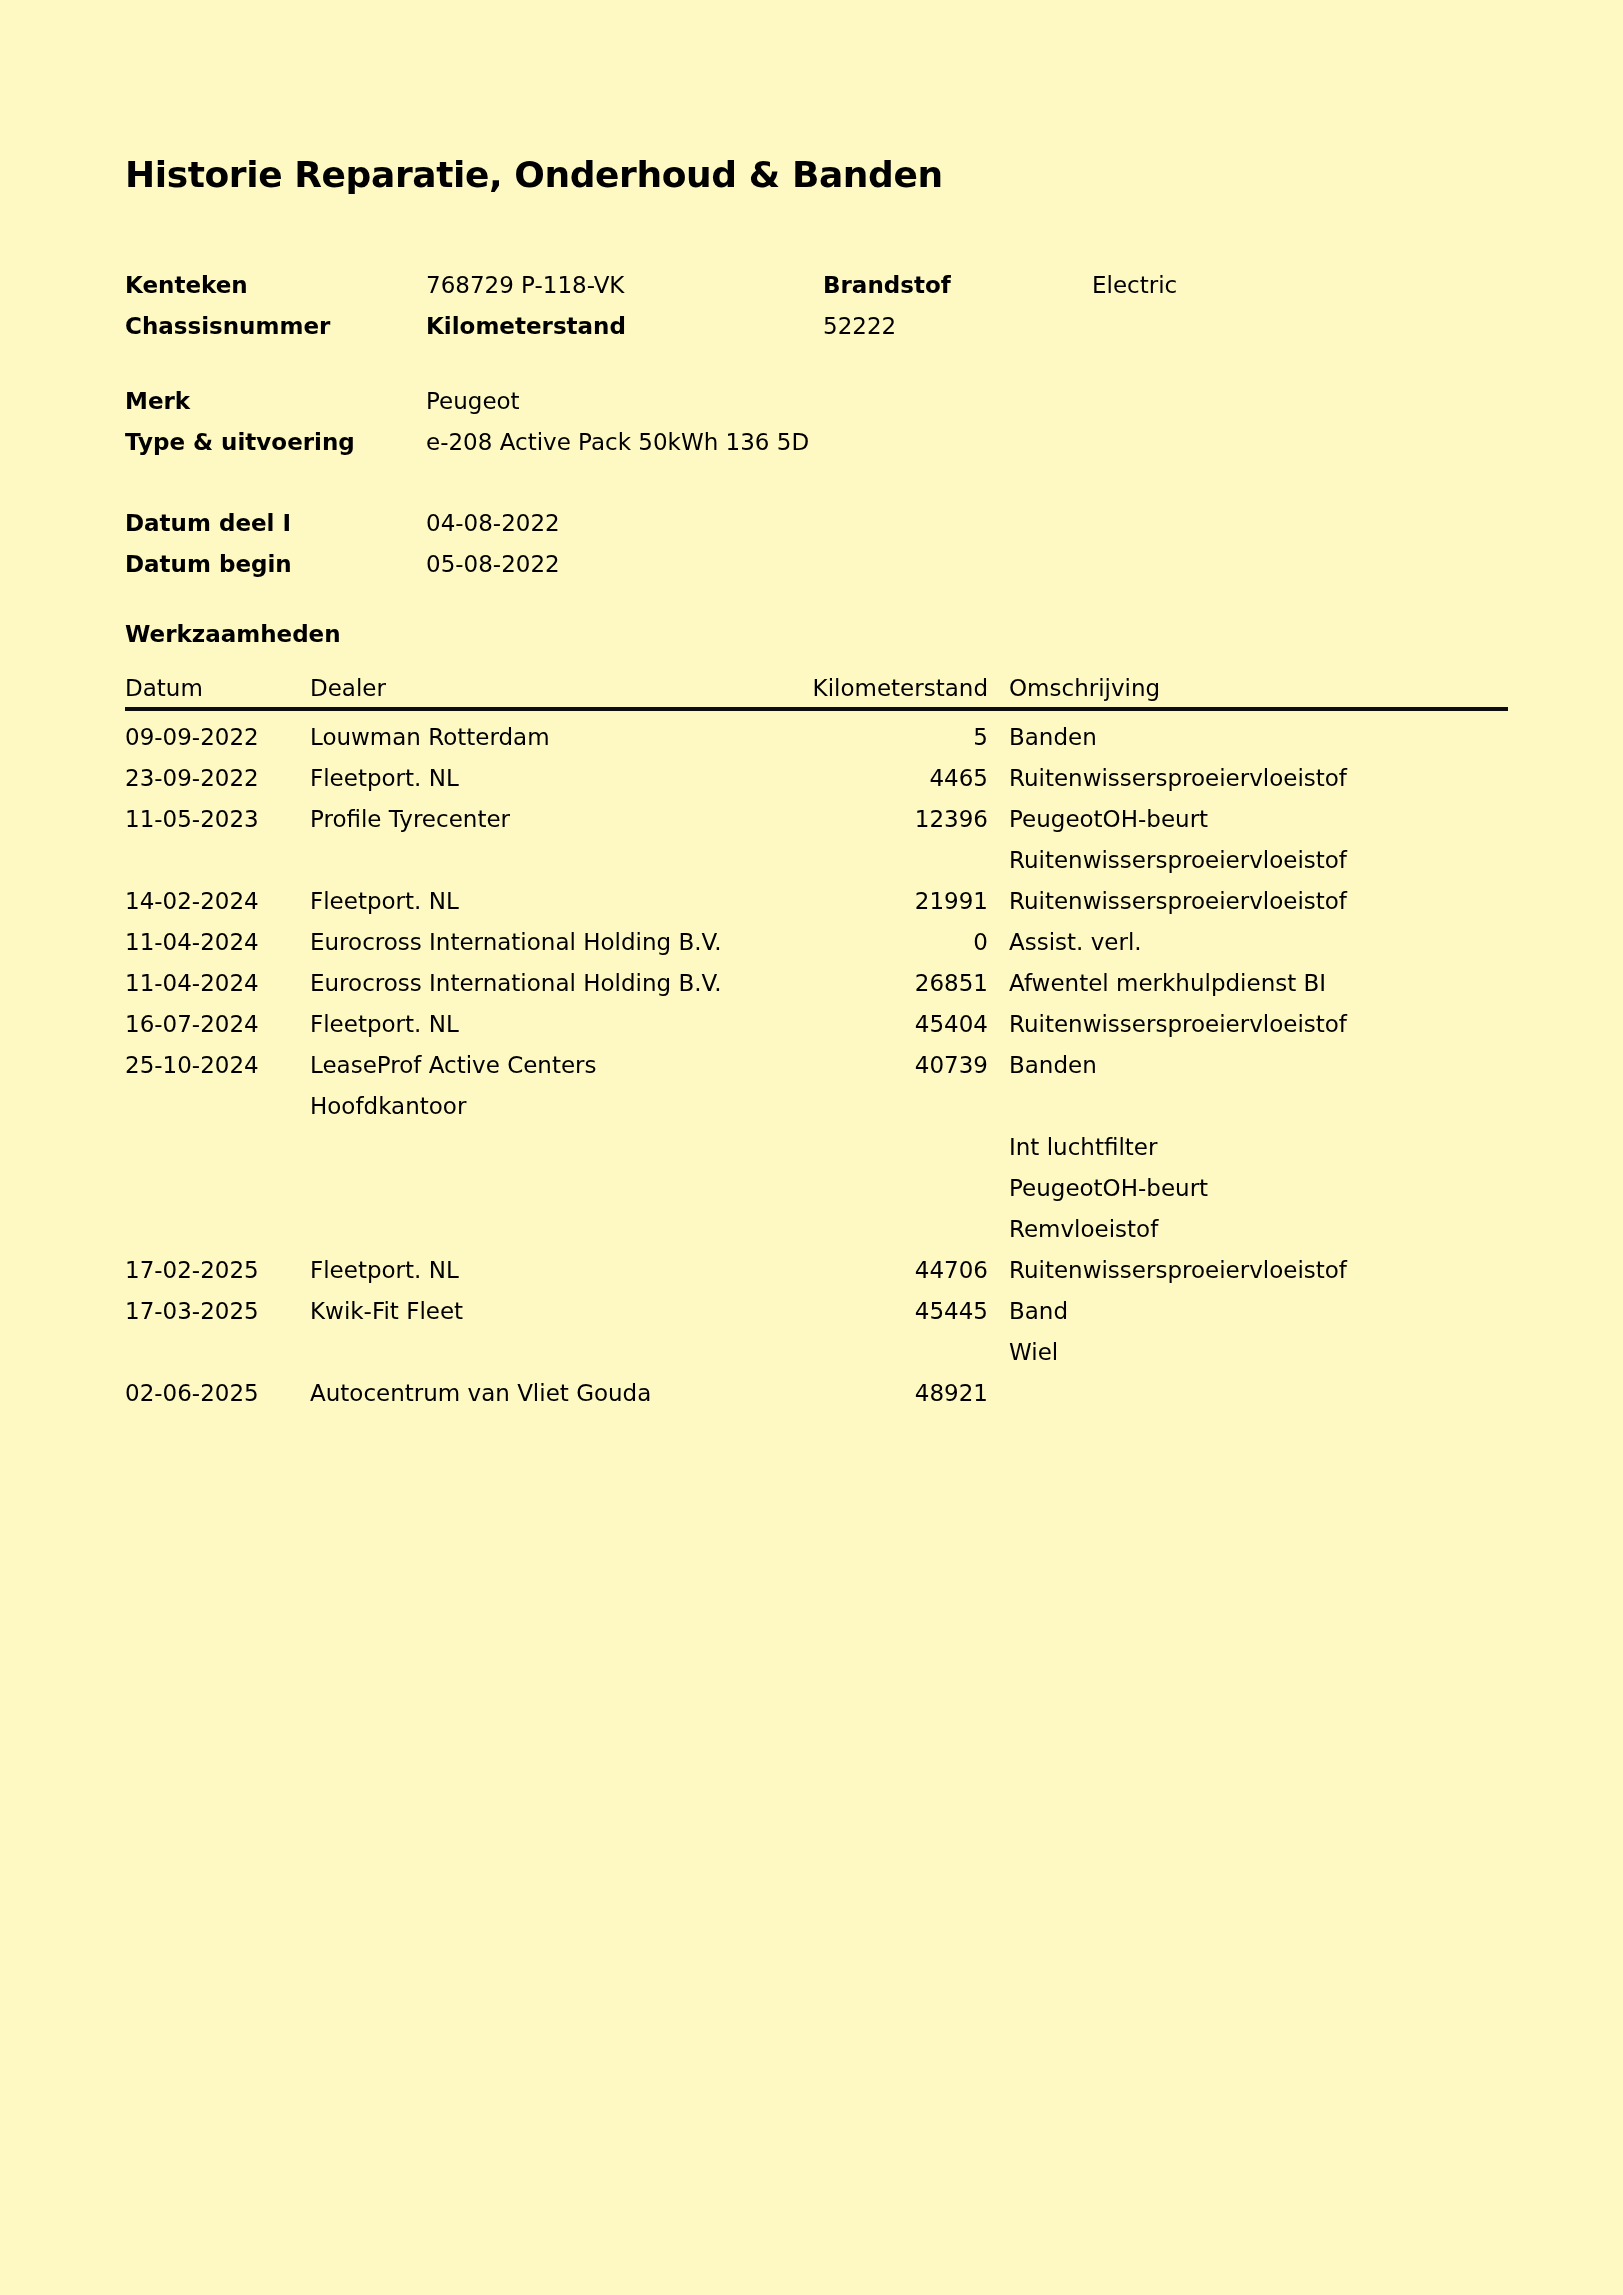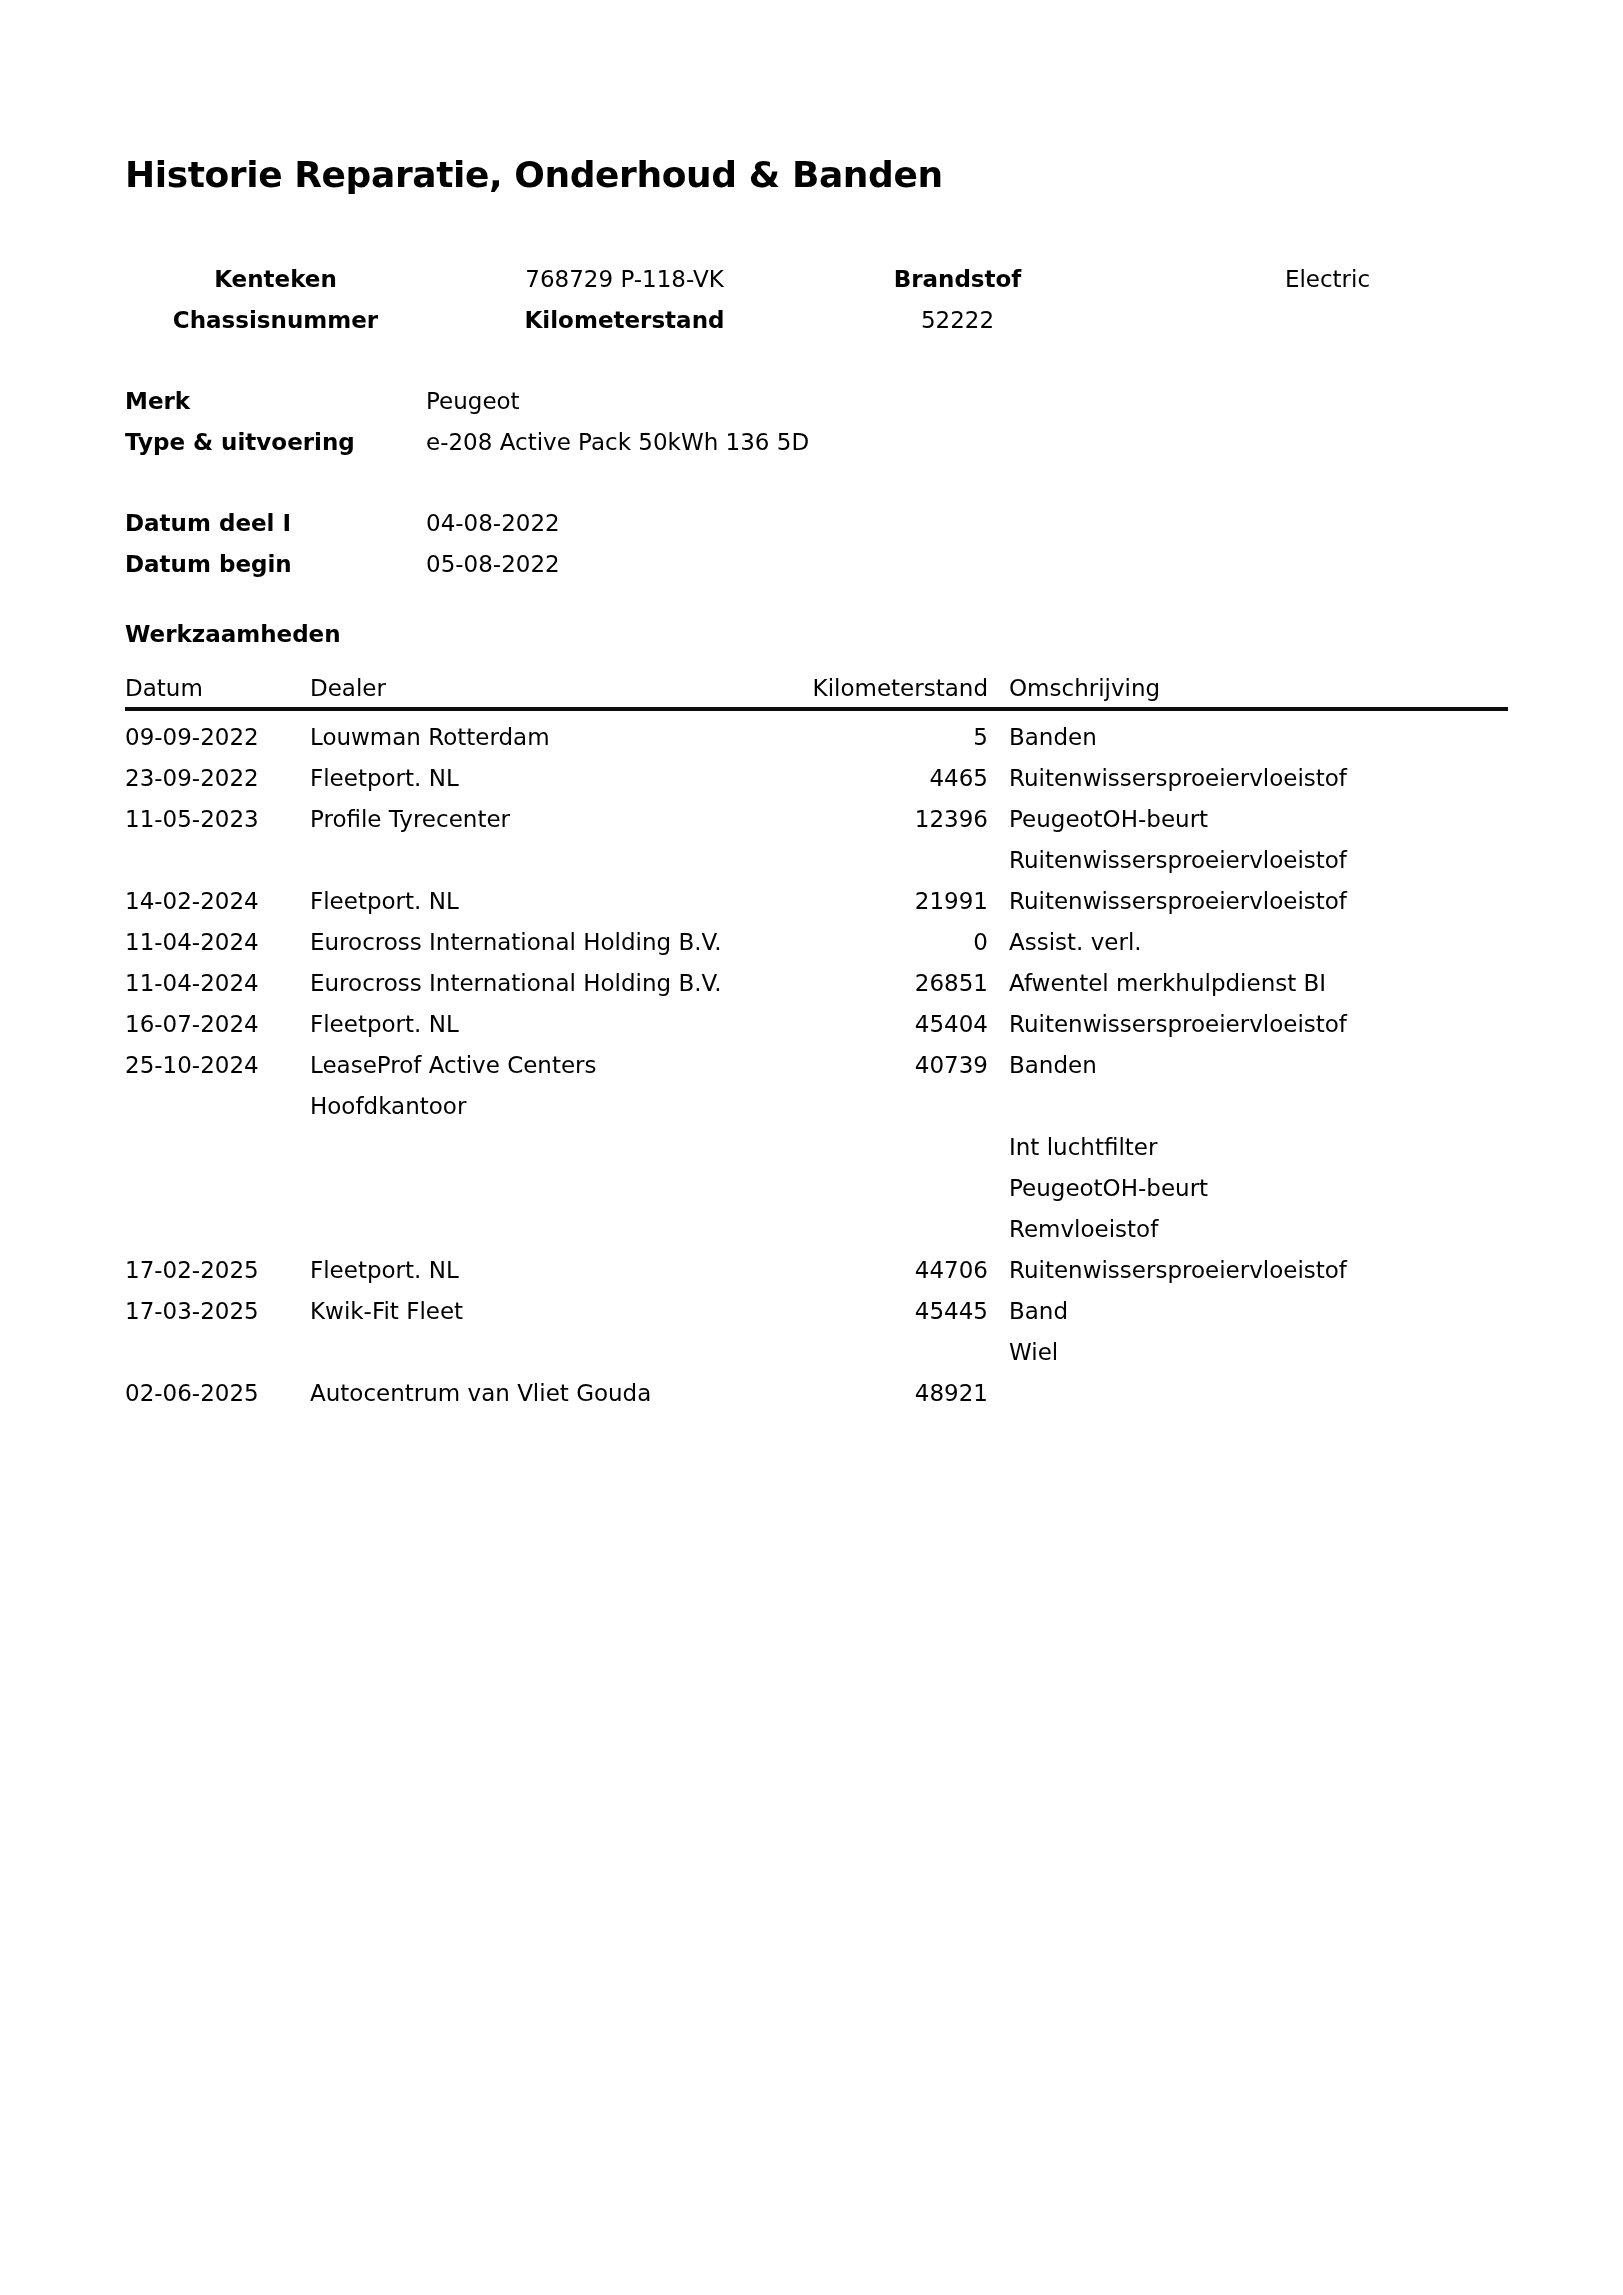--- a/index.html
+++ b/index.html
@@ -1,40 +1,40 @@
 <!DOCTYPE html>
 <html style="font-size:13.5px"><head>
 <meta charset="utf-8">
 <style>
   * { margin:0; padding:0; box-sizing:border-box; }
   html,body { background:#e8e8e8; }
   .page {
     position:relative;
     width:1624px;
     height:2295px;
-    background:#ffffff;
+    background:#fef9c3;
     font-family:"DejaVu Sans","Liberation Sans",sans-serif;
     color:#000000;
     font-size:23px;
     overflow:hidden;
   }
   .doc-title {
     position:absolute;
     left:125px;
     top:154px;
     font-size:36px;
     font-weight:bold;
     letter-spacing:-0.4px;
     white-space:nowrap;
   }
   .info-block { position:absolute; left:125px; width:1438px; }
   .info-row { display:grid; grid-template-columns:301px 397px 269px 1fr; line-height:41px; }
   .lbl { font-weight:bold; }
   .val { font-weight:normal; }
-  #block-a { top:259px;text-align:center; }
+  #block-a { top:265px; }
   #block-b { top:381px; }
   #block-c { top:503px; }
   .section-title {
     position:absolute;
     left:125px;
     top:614px;
     font-weight:bold;
     line-height:41px;
     text-align:center;
   }

